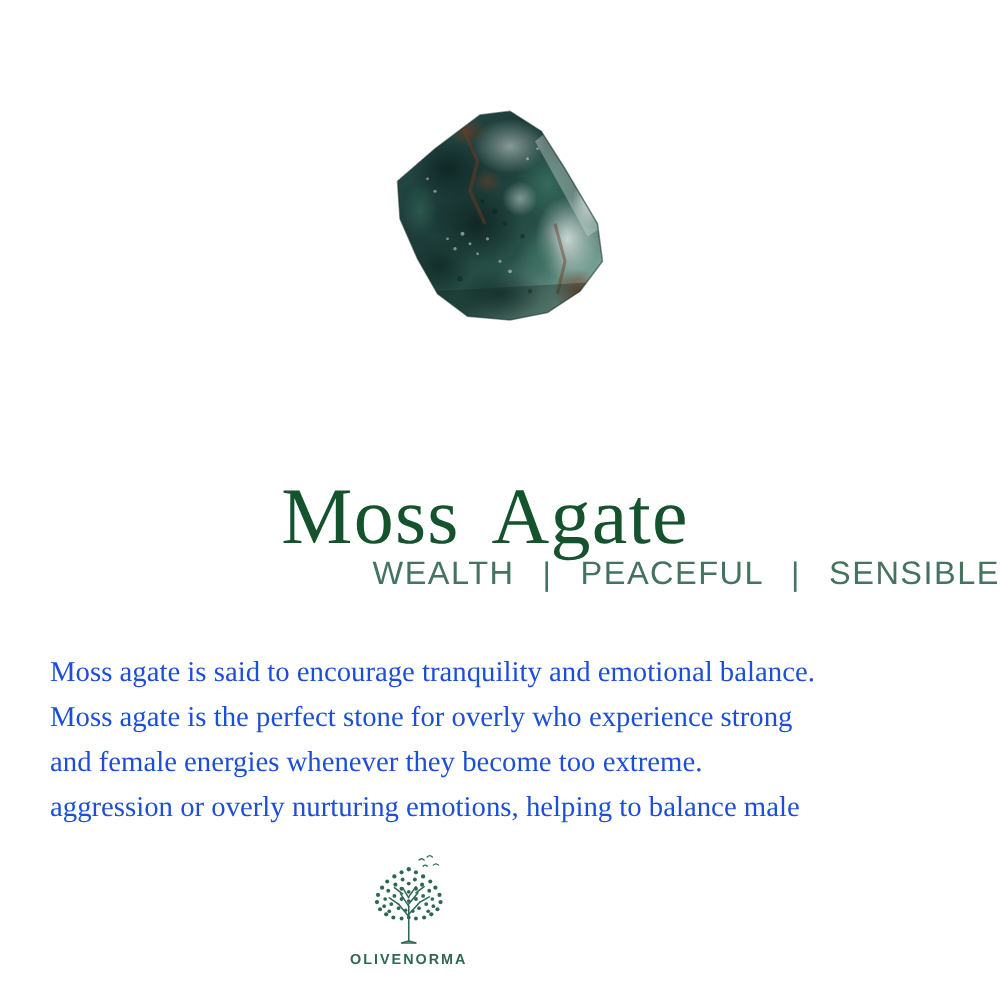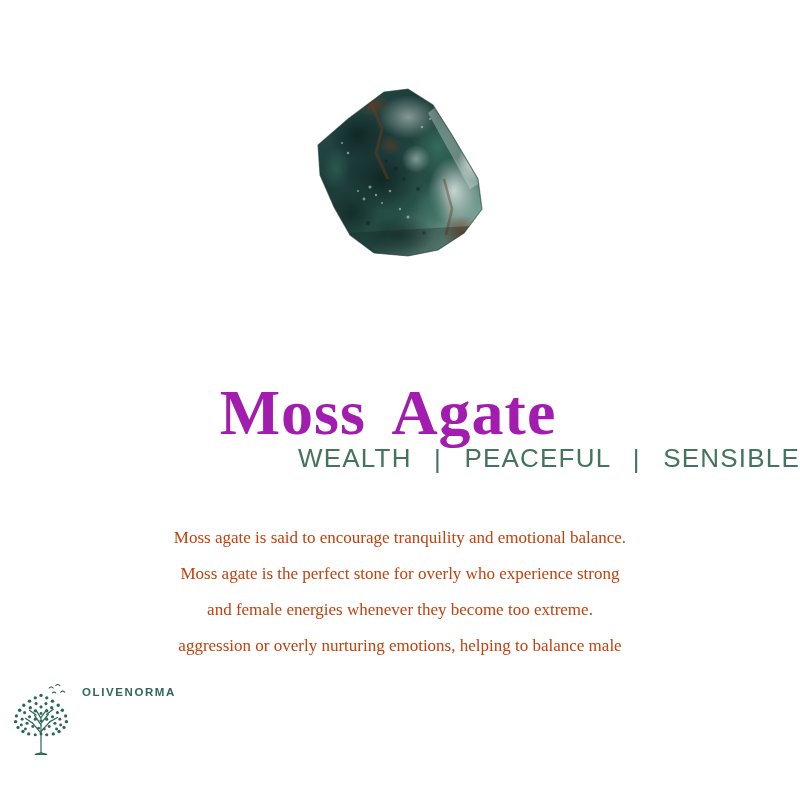--- a/index.html
+++ b/index.html
@@ -42,24 +42,24 @@
 
   
   .title {
     position: absolute;
     top: 336px;
     left: 0;
     width: 776px;
     text-align: center;
     font-family: "Liberation Serif", "DejaVu Serif", serif;
     font-size: 64px;
-    font-weight: 700;
+    font-weight: 400;
     line-height: 1.05;
     letter-spacing: 1px;
-    color: #a21caf;
+    color: #14532d;
     word-spacing: 12px;
   }
 
   
   .subtitle {
     position: absolute;
     top: 443px;
     left: 0;
     width: 800px;
     text-align: right;
@@ -77,36 +77,36 @@
     font-weight: 300;
     transform: translateY(1px);
   }
 
   
   .body-text {
     position: absolute;
     top: 520px;
     left: 40px;
     width: 720px;
-    text-align: center;
     font-family: "Liberation Serif", "DejaVu Serif", serif;
-    font-size: 17px;
+    font-size: 23px;
     line-height: 36px;
-    color: #c2410c;
+    color: #1d4ed8;
   }
   .body-text .line { display: block; white-space: nowrap; }
 
   
   .logo {
     position: absolute;
     top: 682px;
     left: 0;
     width: 654px;
     display: flex;
-    flex-direction: row;
+    flex-direction: column;
+    align-items: center;
   }
   .logo-mark { display: block; width: 82px; height: 76px; }
   .logo-word {
     margin-top: 4px;
     font-family: "Liberation Sans", sans-serif;
     font-size: 11.5px;
     font-weight: 700;
     letter-spacing: 1.6px;
     color: #2f6755;
   }

